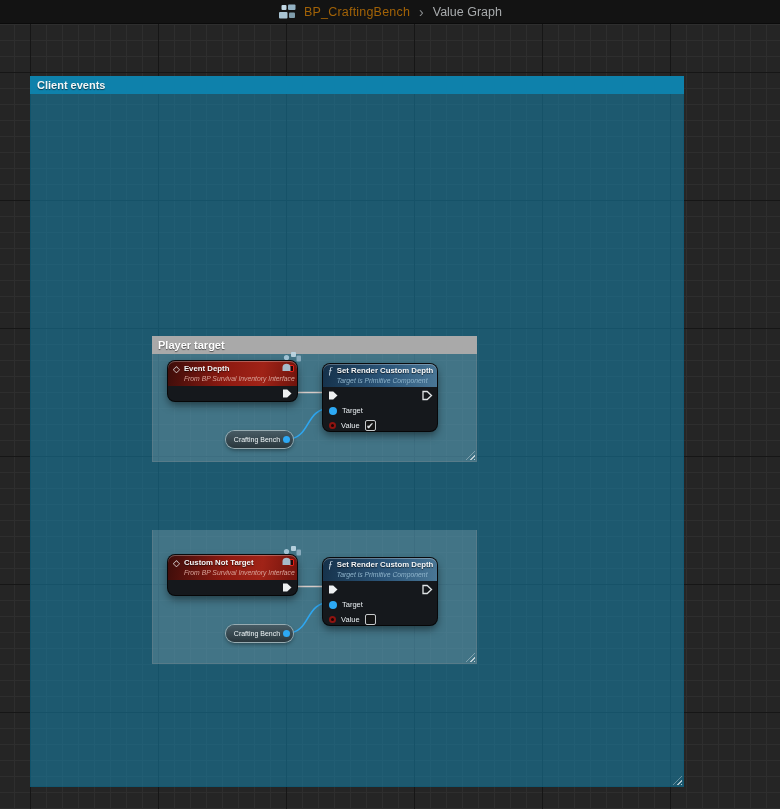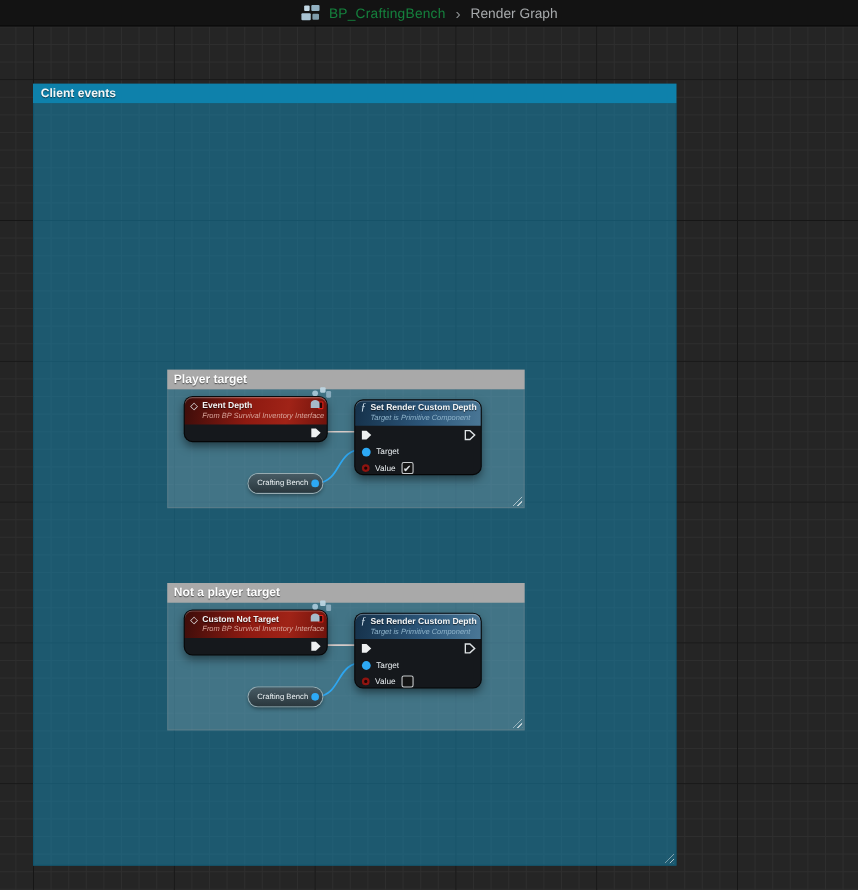--- a/index.html
+++ b/index.html
@@ -14,25 +14,25 @@
       linear-gradient(90deg,#2e2e2e 1px, transparent 1px);
     background-size:128px 128px,128px 128px,16px 16px,16px 16px;
     background-position:0 72px,30px 0,0 8px,14px 0;
   }
   
   .titlebar{
     position:absolute;left:0;top:0;width:780px;height:24px;z-index:10;
     background:#131313;border-bottom:1px solid #0b0b0b;
     display:flex;align-items:center;justify-content:center;gap:7px;
   }
-  .bc-root{font-size:12.5px;color:#15803d;letter-spacing:.2px;}
+  .bc-root{font-size:12.5px;color:#a16207;letter-spacing:.2px;}
   .bc-sep{font-size:14px;color:#8a8d8f;margin:0 2px;line-height:1;}
   .bc-page{font-size:12.5px;color:#a7aaac;}
   
-  .comment-big{position:absolute;left:30px;top:76px;width:585px;height:711px;z-index:1;display:flex;flex-direction:column;}
+  .comment-big{position:absolute;left:30px;top:76px;width:654px;height:711px;z-index:1;display:flex;flex-direction:column;}
   .comment-big-header{
     height:18px;background:var(--comment_accent);color:#f2f6f7;
     font-size:11px;font-weight:bold;line-height:18px;padding-left:7px;
     text-shadow:0 1px 1px rgba(0,0,0,.55);
   }
   .comment-big-body{flex:1;background:rgba(23,133,173,.55);border:1px solid rgba(13,86,114,.6);border-top:none;position:relative;}
   .rz{position:absolute;right:1px;bottom:1px;width:9px;height:9px;
       background:repeating-linear-gradient(135deg,rgba(255,255,255,.65) 0 1px,transparent 1px 3px);
       clip-path:polygon(100% 0,100% 100%,0 100%);}
   .group{position:absolute;left:152px;width:325px;z-index:2;}
@@ -87,21 +87,21 @@
 
   <div class="titlebar">
     <svg width="19" height="16" viewBox="0 0 19 16">
       <rect x="3.5" y="1" width="5" height="5" rx="1" fill="#c3d9e5"></rect>
       <rect x="10" y="0.5" width="7.5" height="5.5" rx="1" fill="#93b2c3"></rect>
       <rect x="1" y="8" width="8.5" height="6.5" rx="1" fill="#a9c4d3"></rect>
       <rect x="11" y="8.5" width="6" height="5.5" rx="1" fill="#7f9cab"></rect>
     </svg>
     <span class="bc-root">BP_CraftingBench</span>
     <span class="bc-sep">›</span>
-    <span class="bc-page">Render Graph</span>
+    <span class="bc-page">Value Graph</span>
   </div>
 
   <div class="comment-big">
     <div class="comment-big-header">
       <span>Client events</span>
     </div>
     <div class="comment-big-body">
       <div class="rz"></div>
     </div>
   </div>
@@ -175,23 +175,20 @@
     </div>
 
     <div class="pill">
       <span class="pill-label">Crafting Bench</span>
       <span class="pill-dot"></span>
     </div>
   </div>
 
   <div class="group" style="top:530px;height:134px;">
     <div class="sm-comment">
-      <div class="sm-comment-header">
-        <span>Not a player target</span>
-      </div>
       <div class="sm-comment-body">
         <div class="rz"></div>
       </div>
     </div>
 
     <svg class="wires" width="325" height="134" viewBox="0 0 325 134">
       <line class="exec-wire" x1="141" y1="56.5" x2="178" y2="56.5"></line>
       <path class="obj-wire" d="M136,103.5 C160,101 152,72 180,72"></path>
     </svg>
 

